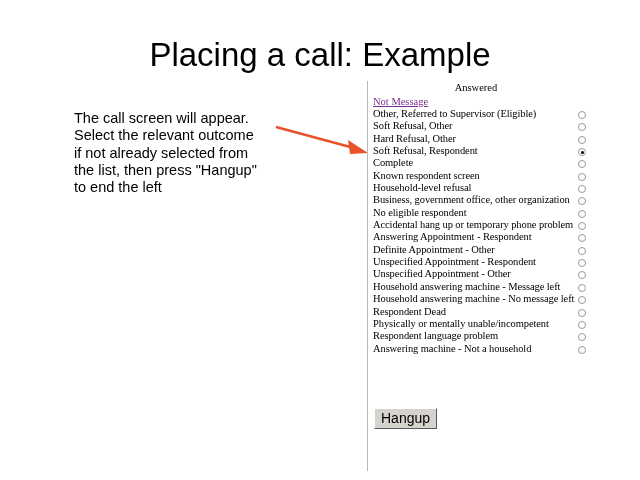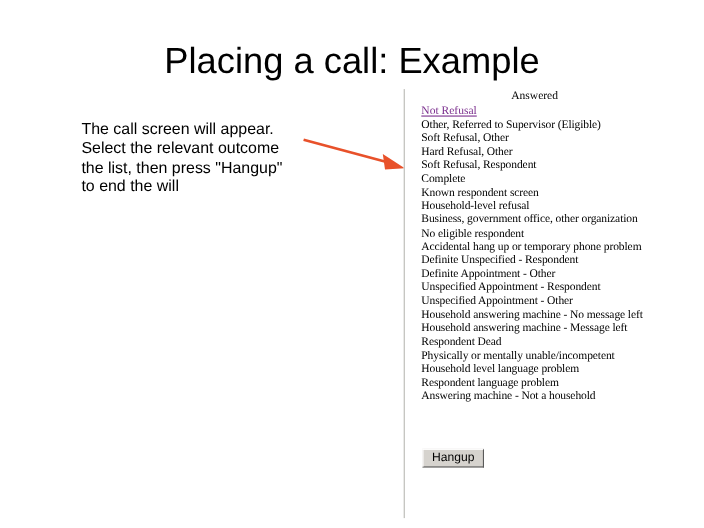--- a/index.html
+++ b/index.html
@@ -58,21 +58,20 @@
   #app-panel {
     position: absolute;
     left: 367px;
     top: 81px;
     width: 229px;
     height: 390px;
     background: #ffffff;
     border-left: 1px solid #b9b9b3;
     border-right: 1px solid #6e6e6e;
     box-sizing: border-box;
-    padding-left: 10px;
   }
   #panel-inner {
     position: relative;
     width: 100%;
     height: 100%;
     font-family: "Liberation Serif", serif;
   }
 
   .panel-header {
     position: absolute;
@@ -140,21 +139,21 @@
     background: #000000;
   }
 
   #hangup-button {
     position: absolute;
     left: 6px;
     top: 327px;
     min-width: 42px;
     padding: 1px 6px 2px 6px;
     font-family: "Liberation Sans", sans-serif;
-    font-size: 11px;
+    font-size: 14px;
     color: #000000;
     background: #d6d3ce;
     border-top: 1px solid #ffffff;
     border-left: 1px solid #ffffff;
     border-right: 1px solid #5a5a5a;
     border-bottom: 1px solid #5a5a5a;
     text-align: center;
     cursor: pointer;
   }
 
@@ -176,37 +175,38 @@
 </head>
 <body>
 
 <div id="slide">
 
   <div id="slide-title">Placing a call: Example</div>
 
   <div id="body-text">
     <span class="ln">The call screen will appear.</span>
     <span class="ln">Select the relevant outcome</span>
+    <span class="ln">if not already selected from</span>
     <span class="ln">the list, then press "Hangup"</span>
-    <span class="ln">to end the will</span>
+    <span class="ln">to end the left</span>
   </div>
 
   <svg id="callout-arrow" viewBox="0 0 100 48">
     <g id="arrow-group">
       <line id="arrow-shaft" x1="4" y1="12" x2="82" y2="33" stroke="#e8512a" stroke-width="2.4"></line>
       <polygon id="arrow-head" points="96,38 76,25 78,39" fill="#e8512a"></polygon>
     </g>
   </svg>
 
   <div id="app-panel">
     <div id="panel-inner">
 
       <div class="panel-header">Answered</div>
 
-      <div id="not-answered-link">Not Refusal</div>
+      <div id="not-answered-link">Not Message</div>
 
       <div id="option-list">
           <div class="opt-row">
             <span class="opt-label">Other, Referred to Supervisor (Eligible)</span>
             <span class="opt-radio"></span>
           </div>
           <div class="opt-row">
             <span class="opt-label">Soft Refusal, Other</span>
             <span class="opt-radio"></span>
           </div>
@@ -236,53 +236,49 @@
           </div>
           <div class="opt-row">
             <span class="opt-label">No eligible respondent</span>
             <span class="opt-radio"></span>
           </div>
           <div class="opt-row">
             <span class="opt-label">Accidental hang up or temporary phone problem</span>
             <span class="opt-radio"></span>
           </div>
           <div class="opt-row">
-            <span class="opt-label">Definite Unspecified - Respondent</span>
+            <span class="opt-label">Answering Appointment - Respondent</span>
             <span class="opt-radio"></span>
           </div>
           <div class="opt-row">
             <span class="opt-label">Definite Appointment - Other</span>
             <span class="opt-radio"></span>
           </div>
           <div class="opt-row">
             <span class="opt-label">Unspecified Appointment - Respondent</span>
             <span class="opt-radio"></span>
           </div>
           <div class="opt-row">
             <span class="opt-label">Unspecified Appointment - Other</span>
             <span class="opt-radio"></span>
           </div>
           <div class="opt-row">
+            <span class="opt-label">Household answering machine - Message left</span>
+            <span class="opt-radio"></span>
+          </div>
+          <div class="opt-row">
             <span class="opt-label">Household answering machine - No message left</span>
             <span class="opt-radio"></span>
           </div>
           <div class="opt-row">
-            <span class="opt-label">Household answering machine - Message left</span>
-            <span class="opt-radio"></span>
-          </div>
-          <div class="opt-row">
             <span class="opt-label">Respondent Dead</span>
             <span class="opt-radio"></span>
           </div>
           <div class="opt-row">
             <span class="opt-label">Physically or mentally unable/incompetent</span>
-            <span class="opt-radio"></span>
-          </div>
-          <div class="opt-row">
-            <span class="opt-label">Household level language problem</span>
             <span class="opt-radio"></span>
           </div>
           <div class="opt-row">
             <span class="opt-label">Respondent language problem</span>
             <span class="opt-radio"></span>
           </div>
           <div class="opt-row">
             <span class="opt-label">Answering machine - Not a household</span>
             <span class="opt-radio"></span>
           </div>

